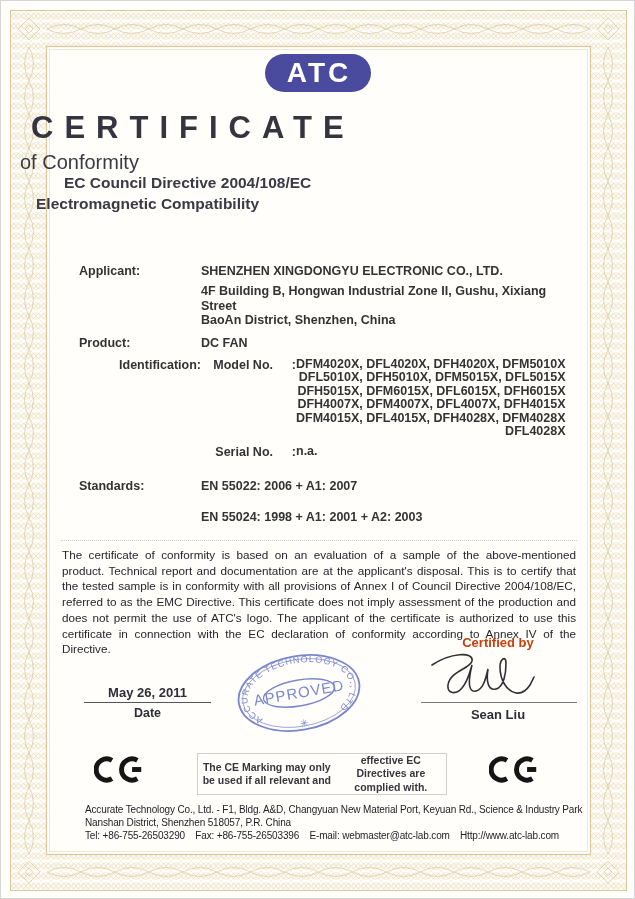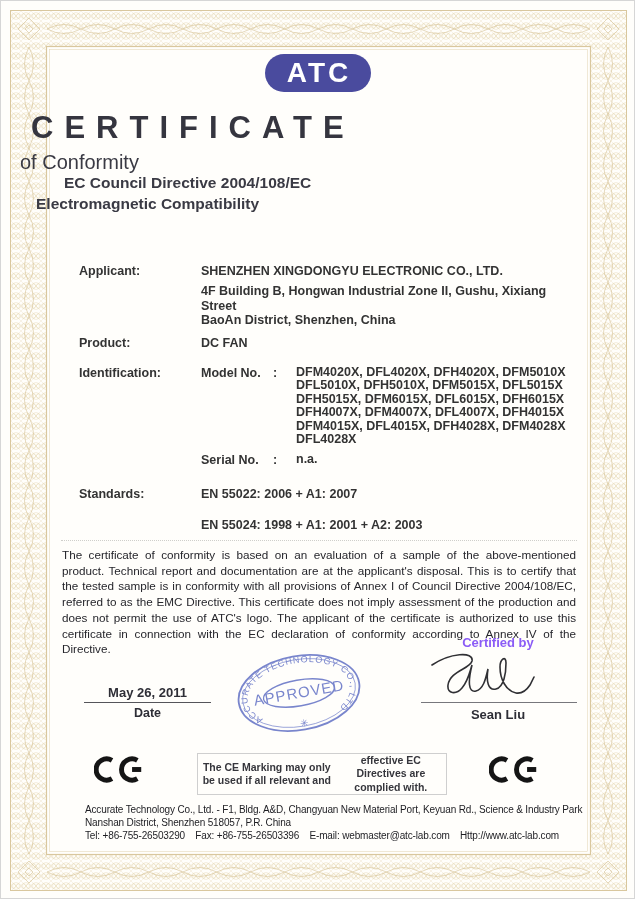--- a/index.html
+++ b/index.html
@@ -32,39 +32,39 @@
   .t-dir2{ top:194px; font-size:15.5px; font-weight:bold; color:#3a3a44;padding-left:16px; }
   .t-reg { top:231px; font-size:16px;  font-weight:bold; color:#33333d; }
 
   .fields{ left:78px; top:263px; width:498px; color:#333; }
   .frow{ display:flex; font-size:12.5px; font-weight:bold; line-height:15px; }
   .flabel{ width:122px; flex:none; }
   .fvalue{ flex:1; }
   .addr{ margin-top:5px; }
   .addr .fvalue div{ line-height:14.5px; }
   .product{ margin-top:8px; }
-  .ident{ margin-top:15px; }
+  .ident{ margin-top:7px;text-align:right; }
   .subcol{ flex:1; }
   .subrow{ display:flex; }
   .sublabel{ width:72px; flex:none; }
   .subcolon{ width:23px; flex:none; }
   .sublist div{ line-height:13.6px; }
   .serial{ margin-top:6px; }
   .standards{ margin-top:19px; }
   .standards2{ margin-top:16px; }
 
   .divider{ left:60px; top:539px; width:516px; border-top:1px dotted #cfcfcb; }
 
   .para{
     left:61px; top:546px; width:514px;
     font-size:11.7px; line-height:15.7px; text-align:justify;
     color:#26262c;
   }
 
-  .certified-by{ left:432px; top:634px; width:130px; text-align:center; font-size:13px; font-weight:bold; color:#8b5cf6; }
+  .certified-by{ left:432px; top:634px; width:130px; text-align:center; font-size:13px; font-weight:bold; color:#c2410c; }
 
   .stamp{ left:228px; top:645px; }
   .stamp-stroke{ fill:none; stroke:var(--stamp-blue,#6b79c8); }
   .stamp-fill{ fill:var(--stamp-blue,#6b79c8); stroke:none; font-family:"Liberation Sans",sans-serif; }
 
   .date-block{ left:83px; top:684px; width:127px; text-align:center; color:#2e2e36; }
   .date-value{ font-size:13px; font-weight:bold; }
   .date-line{ margin-top:2px; border-bottom:1.5px solid #55555a; }
   .date-label{ margin-top:3px; font-size:12.5px; font-weight:bold; }
 

